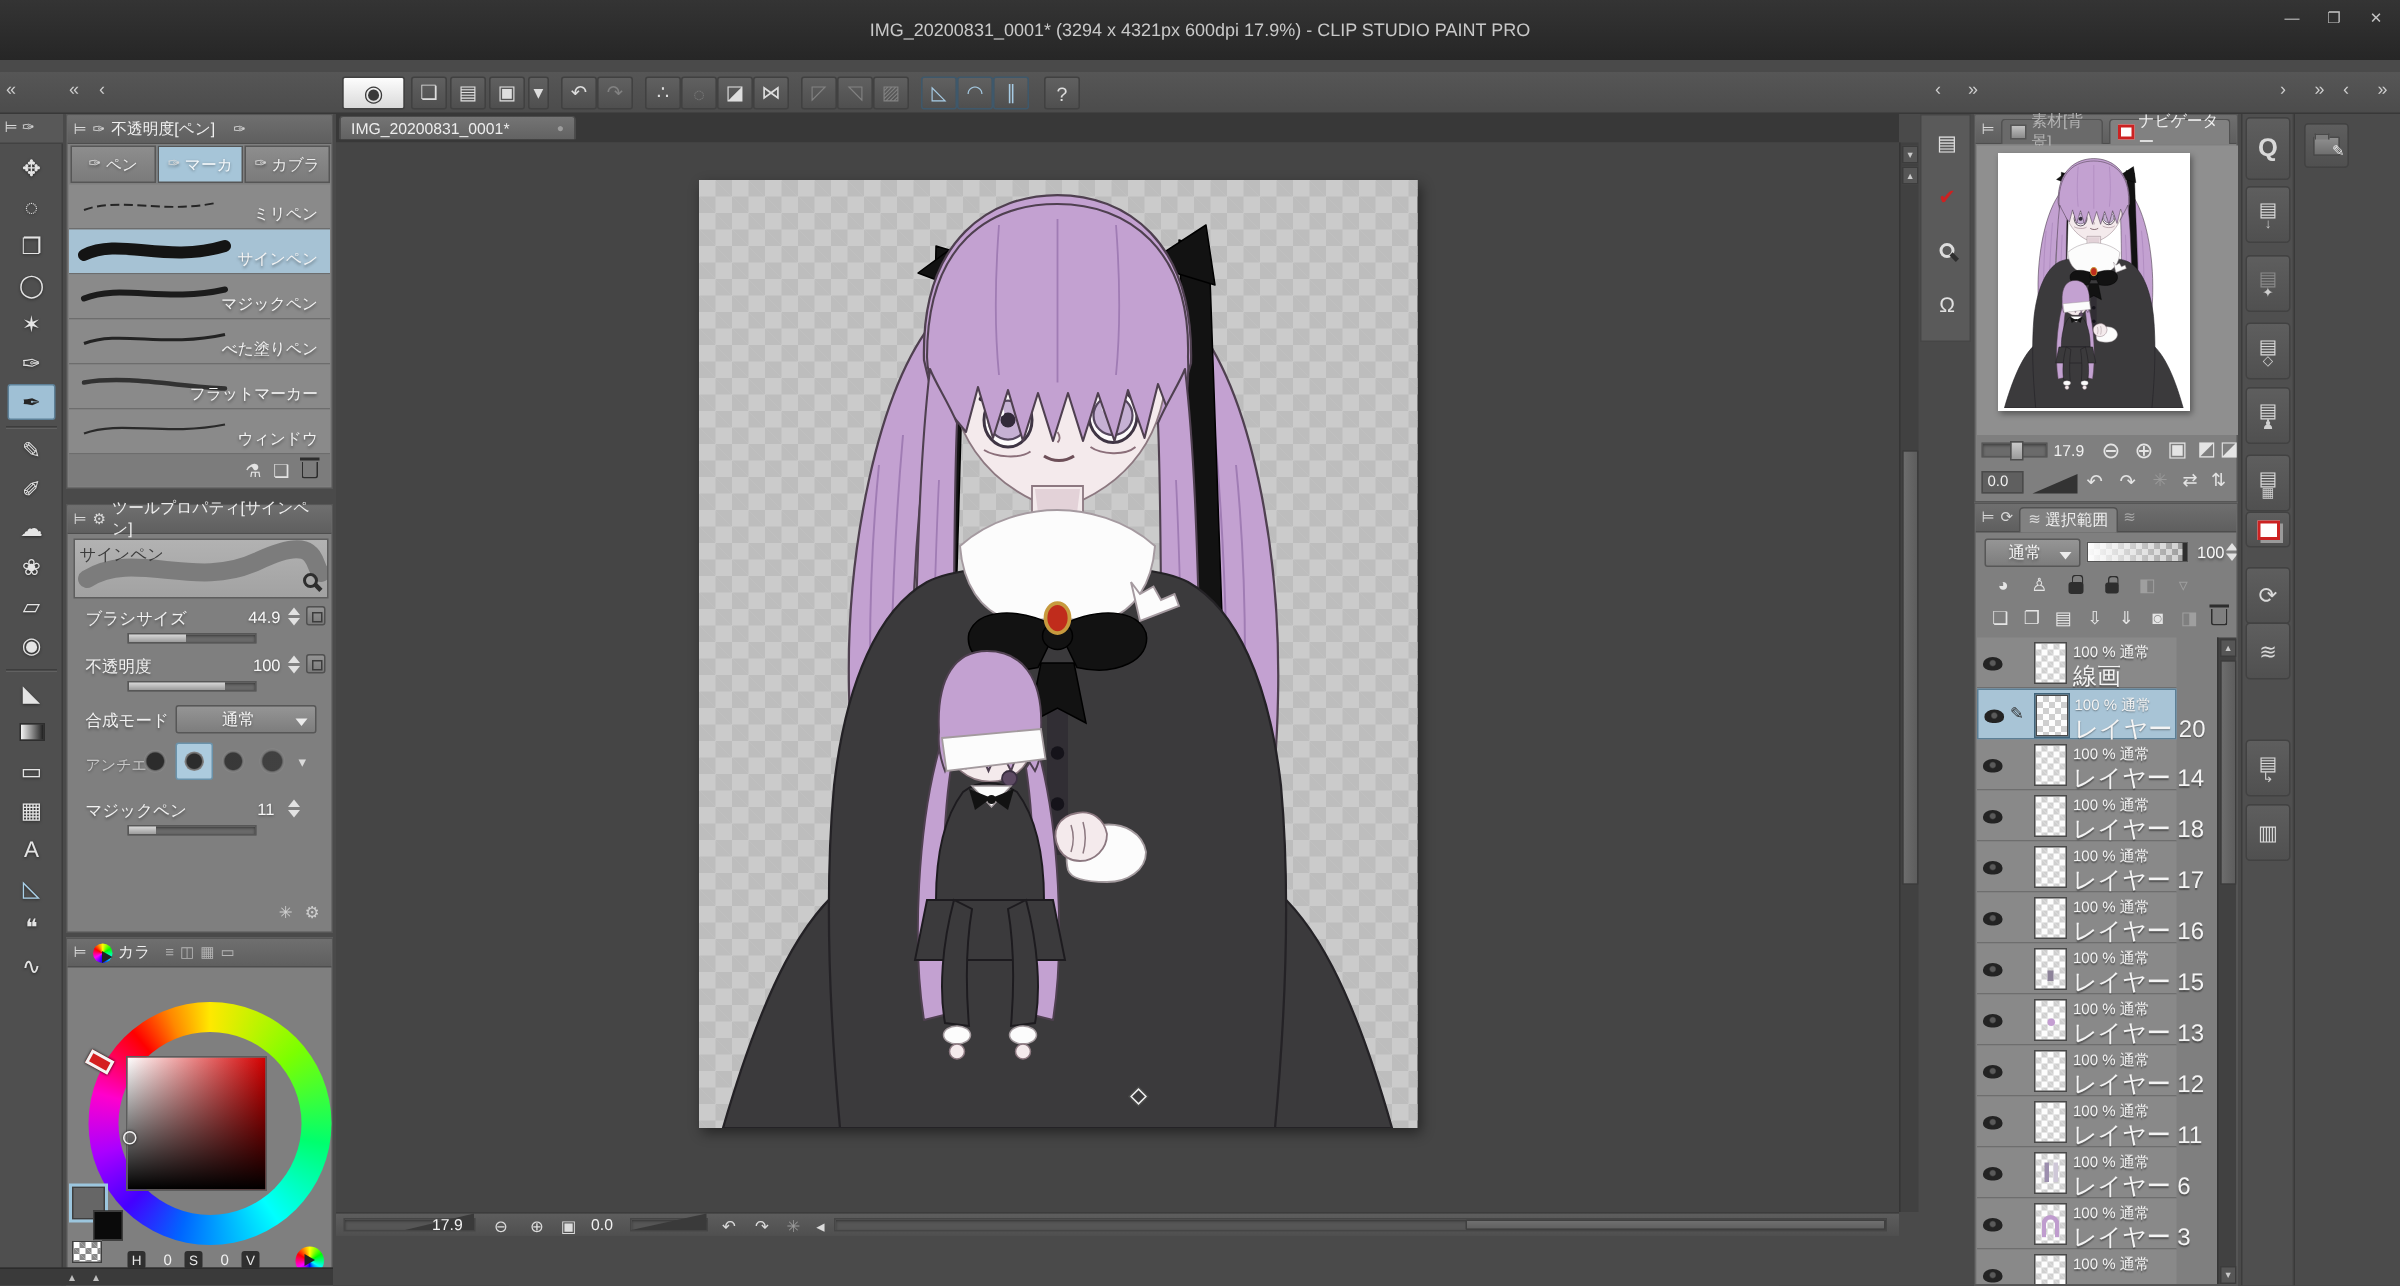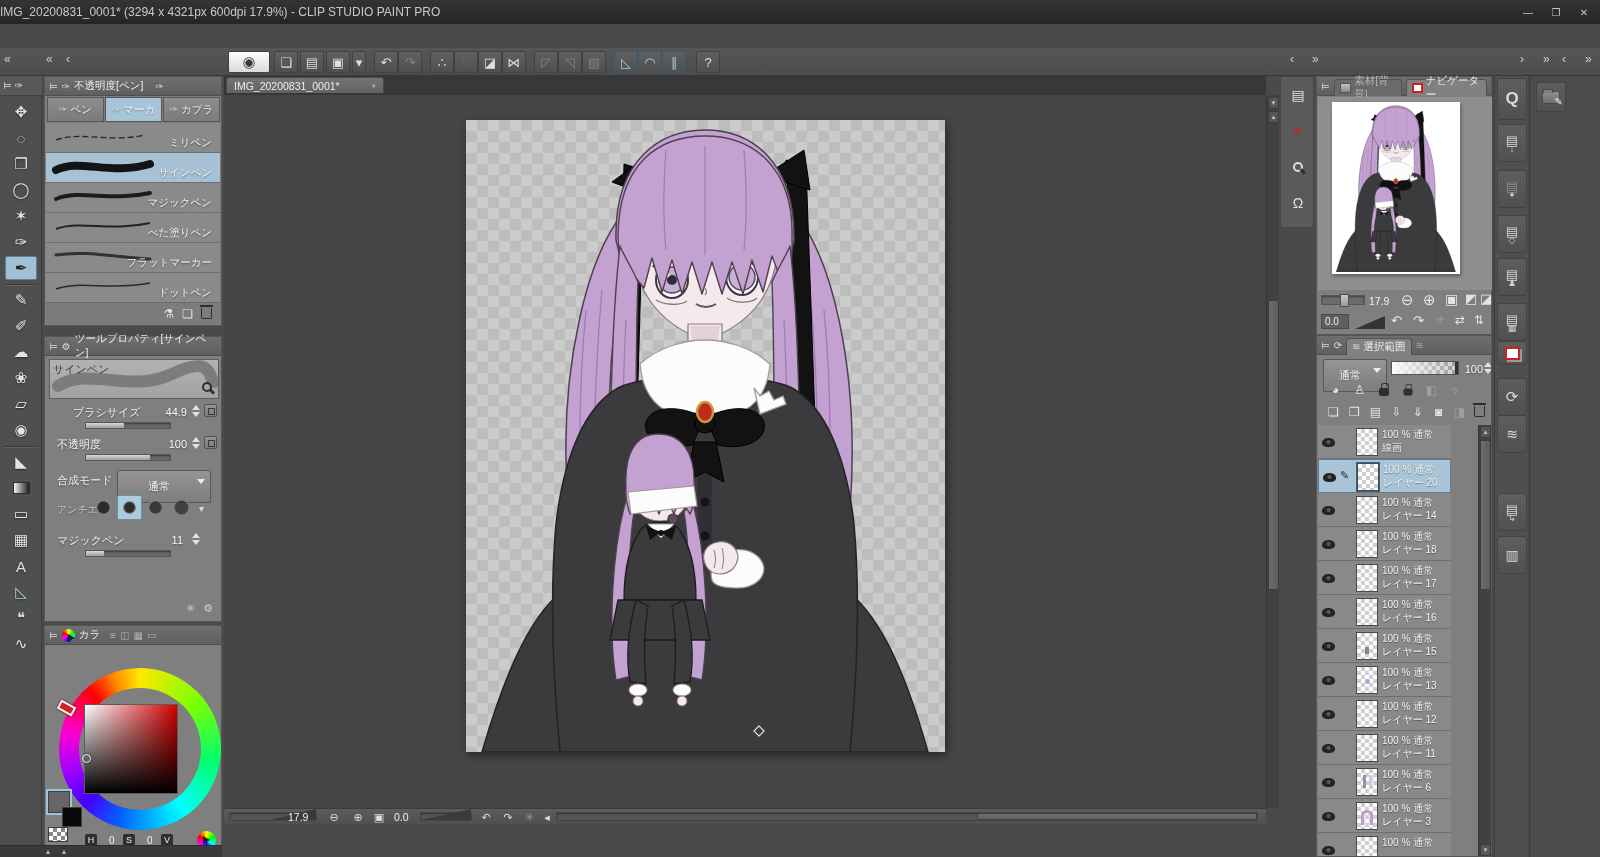--- a/index.html
+++ b/index.html
@@ -1,21 +1,21 @@
 <!DOCTYPE html>
 <html><head>
 <meta charset="utf-8">
 <style>
 *{margin:0;padding:0;box-sizing:border-box}
 html,body{width:1600px;height:857px}
 body{font-family:"Liberation Sans","DejaVu Sans",sans-serif;background:#4a4a4a;overflow:hidden;position:relative;color:#e8e8e8}
 #app{position:absolute;left:0;top:0;width:1600px;height:857px;background:#4a4a4a}
 .ab{position:absolute}
 
-#titlebar{left:0;top:0;width:1600px;height:24px;background:linear-gradient(#343434,#262626);display:flex;align-items:center;}
+#titlebar{left:0;top:0;width:1600px;height:40px;background:linear-gradient(#343434,#262626);display:flex;align-items:center;justify-content:center}
 #titlebar .ttl{font-size:12px;color:#c9c9c9}
 #wctl{position:absolute;right:2px;top:0;height:24px;display:flex}
 .wbtn{width:28px;height:24px;display:flex;align-items:center;justify-content:center;font-size:10px;color:#c5c5c5}
 #menubar{left:0;top:24px;width:1600px;height:24px;background:#3e3e3e;border-bottom:1px solid #2e2e2e;display:flex;align-items:center;gap:24px;padding-left:14px}
 .mitem{font-size:12.5px;color:#e8e8e8}
 
 #toolbarrow{left:0;top:48px;width:1600px;height:28px;background:linear-gradient(#565656,#4c4c4c);border-bottom:1px solid #383838}
 .carr{position:absolute;top:4px;font-size:12px;color:#cfcfcf}
 .tb{position:absolute;top:3px;width:24px;height:22px;display:flex;align-items:center;justify-content:center;font-size:13px;color:#dedede;background:linear-gradient(#606060,#4f4f4f);border:1px solid #414141;border-radius:2px}
 .tb.dis{color:#828282}
@@ -48,21 +48,21 @@
 .plabel.dim{color:#c9c9c9;font-size:10px}
 .pval{position:absolute;font-size:11px;color:#f7f7f7;text-align:right;text-shadow:0 1px 2px rgba(0,0,0,.4)}
 .ptrack{position:absolute;height:7px;background:#696969;border:1px solid #575757;box-shadow:inset 0 1px 2px rgba(0,0,0,.45)}
 .pfill{height:100%;background:linear-gradient(#d8d8d8,#9c9c9c)}
 .stp{position:absolute;width:10px;height:16px;display:flex;flex-direction:column;align-items:center;justify-content:center;gap:2px}
 .stp i{display:block;width:0;height:0;border-left:4px solid transparent;border-right:4px solid transparent}
 .stp .u{border-bottom:5px solid #e2e2e2}
 .stp .d{border-top:5px solid #e2e2e2}
 .sqb{position:absolute;width:13px;height:13px;background:linear-gradient(#949494,#7a7a7a);border:1px solid #515151;border-radius:2px}
 .sqb::after{content:"";position:absolute;left:3px;top:3px;width:5px;height:5px;border:1.5px solid #3c3c3c}
-.ddn{position:absolute;height:33px;background:linear-gradient(#959595,#7d7d7d);border:1px solid #575757;border-radius:2px;display:flex;align-items:center;justify-content:center;font-size:11px;color:#f5f5f5;text-shadow:0 1px 2px rgba(0,0,0,.35)}
+.ddn{position:absolute;height:19px;background:linear-gradient(#959595,#7d7d7d);border:1px solid #575757;border-radius:2px;display:flex;align-items:center;justify-content:center;font-size:11px;color:#f5f5f5;text-shadow:0 1px 2px rgba(0,0,0,.35)}
 .ddn::after{content:"";position:absolute;right:5px;top:8px;border-left:4px solid transparent;border-right:4px solid transparent;border-top:5px solid #ececec}
 .aw{position:absolute;width:25px;height:25px;display:flex;align-items:center;justify-content:center}
 .aw.on{background:#accbde;border:1px solid #6a92aa;border-radius:2px}
 .aadot{border-radius:50%;background:radial-gradient(circle,#2c2c2c 52%,#707070 60%,#8d8d8d 72%)}
 .magi{position:relative;width:10px;height:10px;border:2px solid #2e2e2e;border-radius:50%}
 .magi::after{content:"";position:absolute;width:6px;height:2.5px;background:#2e2e2e;transform:rotate(45deg);right:-5px;bottom:-2px}
 
 .ring{position:absolute;border-radius:50%;background:conic-gradient(#ffe800,#7cff00 50deg,#00ff6e 100deg,#00ffff 145deg,#0066ff 195deg,#4400ff 225deg,#aa00ff 255deg,#ff00cc 285deg,#ff0000 320deg,#ff8800 340deg,#ffe800)}
 .hole{position:absolute;border-radius:50%;background:#7f7f7f}
 .svsq{position:absolute;background-image:linear-gradient(to top,#000,rgba(0,0,0,0)),linear-gradient(to right,#fff,#d40000);border:1px solid #5c5c5c}
@@ -106,21 +106,21 @@
 .rotbox{position:absolute;height:15px;background:#5f5f5f;border:1px solid #4a4a4a;display:flex;align-items:center;padding-left:3px;font-size:10px;color:#efefef}
 .rwedge{position:absolute;width:0;height:0;border-left:30px solid transparent;border-bottom:13px solid #333}
 
 .lpico{position:absolute;top:2px;width:21px;height:17px;display:flex;align-items:center;justify-content:center;font-size:12px;color:#e5e5e5}
 .lpico.dim{color:#9f9f9f}
 .opsl{position:absolute;height:14px;border:1px solid #545454;background-color:#d9d9d9;background-image:linear-gradient(90deg,rgba(255,255,255,.95),rgba(120,120,120,.1)),linear-gradient(45deg,#9b9b9b 25%,transparent 25%,transparent 75%,#9b9b9b 75%),linear-gradient(45deg,#9b9b9b 25%,transparent 25%,transparent 75%,#9b9b9b 75%);background-size:100% 100%,8px 8px,8px 8px;background-position:0 0,0 0,4px 4px}
 .opsl::after{content:"";position:absolute;right:0;top:0;width:3px;height:100%;background:#2f2f2f}
 .lrow{position:absolute;left:1px;width:133px;height:34px;background:#898989;border-bottom:1px solid #6e6e6e}
 .lrow.sel{background:#a8c4d6;border:1px solid #5c7f95}
 .linfo{position:absolute;left:64px;top:3px;font-size:10px;color:#f4f4f4;text-shadow:0 1px 1px rgba(0,0,0,.4);white-space:nowrap}
-.lname{position:absolute;left:64px;top:16px;font-size:10px;color:#f4f4f4;text-shadow:0 1px 1px rgba(0,0,0,.4);white-space:nowrap}
+.lname{position:absolute;left:64px;top:16px;font-size:16px;color:#f4f4f4;text-shadow:0 1px 1px rgba(0,0,0,.4);white-space:nowrap}
 .eyei{position:absolute;left:4px;top:13px;width:13px;height:9px;background:radial-gradient(circle at 50% 45%,#5a5a5a 1.5px,#232323 2.5px);border-radius:60% 60% 50% 50%}
 .editpen{position:absolute;left:21px;top:9px;font-size:11px;color:#2e2e2e}
 .thmb{position:absolute;left:38px;top:3px;width:22px;height:28px;border:1px solid #494949;background-color:#fdfdfd;background-image:linear-gradient(45deg,#cfcfcf 25%,transparent 25%,transparent 75%,#cfcfcf 75%),linear-gradient(45deg,#cfcfcf 25%,transparent 25%,transparent 75%,#cfcfcf 75%);background-size:8px 8px;background-position:0 0,4px 4px}
 .mk3{position:absolute;left:4px;top:7px;width:12px;height:15px;border:3px solid #bf9cce;border-bottom:none;border-radius:7px 7px 0 0}
 .mk6{position:absolute;left:6px;top:6px;width:3px;height:13px;background:#9c8fae;box-shadow:6px 0 0 #cfc8d8}
 .mk13{position:absolute;left:8px;top:12px;width:5px;height:5px;border-radius:50%;background:#c49ed2}
 .mk15{position:absolute;left:8px;top:14px;width:4px;height:7px;background:#8d8399}
 .lock{position:relative;width:10px;height:8px;background:#2e2e2e;border-radius:2px;margin-top:5px}
 .lock::before{content:"";position:absolute;top:-5px;left:2px;width:6px;height:5px;border:1.5px solid #2e2e2e;border-bottom:none;border-radius:3px 3px 0 0}
 .trash{position:relative;width:11px;height:11px;border:1.5px solid #2d2d2d;border-top:none;border-radius:0 0 2px 2px}
@@ -370,21 +370,21 @@
     <div class="strow" style="top:166px">
       <svg width="110" height="18" style="position:absolute;left:4px;top:3px">
           <path d="M6,9 C35,4 70,12 100,13" fill="none" stroke="#222" stroke-width="3" stroke-linecap="round" opacity="0.85"></path>
         </svg>
       <span class="stlabel">フラットマーカー</span>
     </div>
     <div class="strow" style="top:196px">
       <svg width="110" height="18" style="position:absolute;left:4px;top:3px">
           <path d="M6,13 C30,4 60,15 100,7" fill="none" stroke="#2a2a2a" stroke-width="1.5"></path>
         </svg>
-      <span class="stlabel">ドットペン</span>
+      <span class="stlabel">ウィンドウ</span>
     </div>
     <div class="stfoot">
       <span>⚗</span>
       <span>❏</span>
       <i class="trash"></i>
     </div>
   </div>
 
   <div class="pnl" style="left:44px;top:336px;width:178px;height:286px">
     <div class="phd">
@@ -392,21 +392,21 @@
       <span class="mglyph">⚙</span>
       <span>ツールプロパティ[サインペン]</span>
     </div>
     <div style="position:absolute;left:4px;top:22px;width:170px;height:40px;background:linear-gradient(#b2b2b2,#a2a2a2);border:1px solid #5e5e5e">
       <svg width="168" height="38">
           <path d="M8,26 C40,6 80,34 122,14 S158,18 164,22" fill="none" stroke="#7c7c7c" stroke-width="12" stroke-linecap="round"></path>
         </svg>
       <span style="position:absolute;left:3px;top:2px;font-size:11px;color:#3c3c3c">サインペン</span>
       <i class="magi" style="position:absolute;right:6px;bottom:6px"></i>
     </div>
-    <span class="plabel" style="left:28px;top:68px">ブラシサイズ</span>
+    <span class="plabel" style="left:12px;top:68px">ブラシサイズ</span>
     <span class="pval" style="left:104px;top:69px;width:38px">44.9</span>
     <span class="stp" style="left:146px;top:66px">
         <i class="u"></i>
         <i class="d"></i>
       </span>
     <span class="sqb" style="left:159px;top:67px"></span>
     <div class="ptrack" style="left:40px;top:85px;width:86px">
         <div class="pfill" style="width:38px"></div>
       </div>
     <span class="plabel" style="left:12px;top:100px">不透明度</span>

